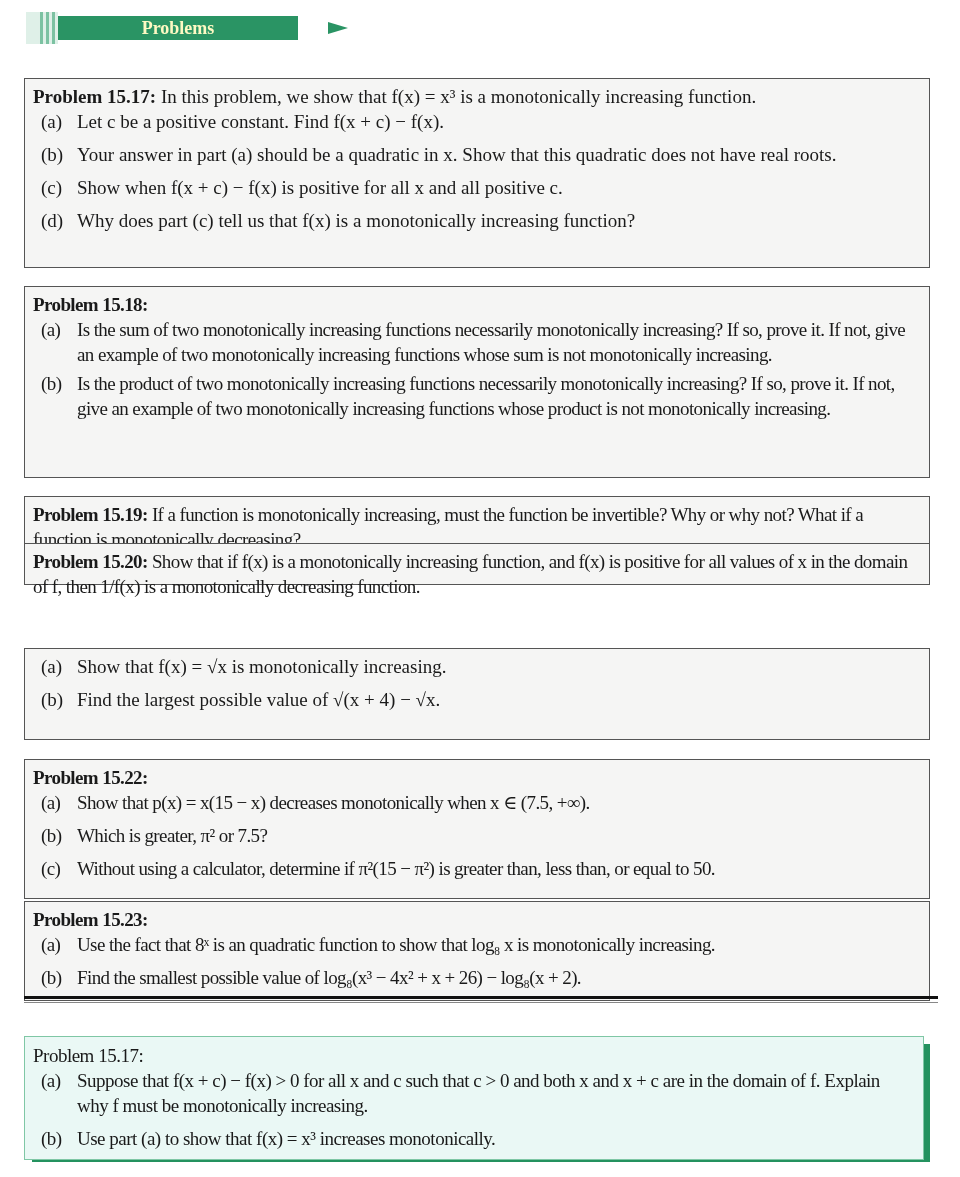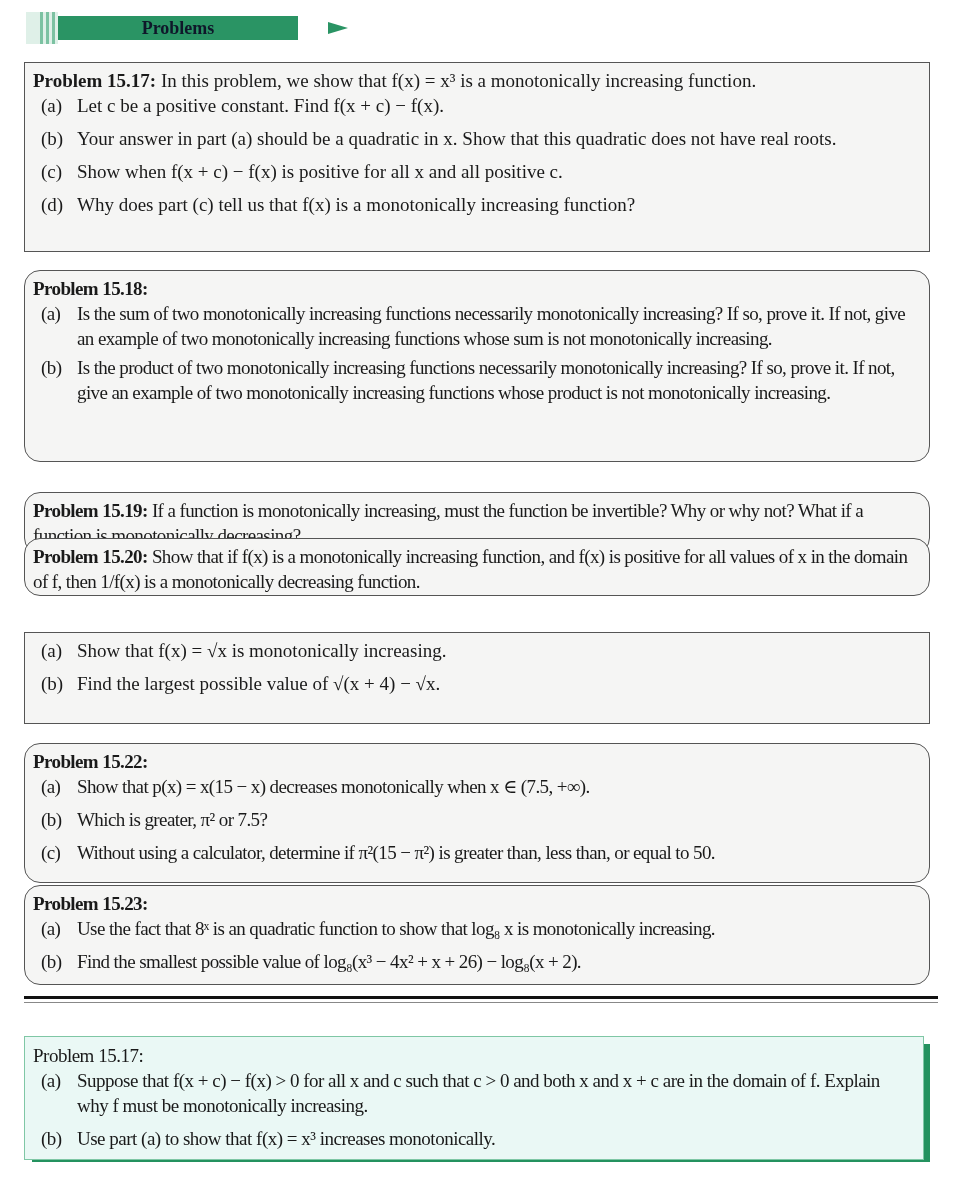--- a/index.html
+++ b/index.html
@@ -5,30 +5,30 @@
   html, body { margin: 0; padding: 0; }
   body {
     width: 960px; height: 1177px; background: #ffffff;
     font-family: "Liberation Serif", "DejaVu Serif", serif;
     color: #1a1a1a; position: relative; overflow: hidden;
   }
   .banner { position: absolute; left: 26px; top: 12px; width: 300px; height: 32px; }
   .banner .eraser { position: absolute; left: 0; top: 0; width: 32px; height: 32px; background: #dff0e8; }
   .banner .stripe { position: absolute; top: 0; width: 3px; height: 32px; background: #7cc2a2; }
   .banner .body { position: absolute; left: 32px; top: 4px; width: 240px; height: 24px; background: #2a9464;
-    color: #0f172a; font-weight: bold; font-size: 18px; text-align: center; line-height: 24px; }
+    color: #fef9c3; font-weight: bold; font-size: 18px; text-align: center; line-height: 24px; }
   .banner .tip { position: absolute; left: 302px; top: 10px; width: 0; height: 0;
     border-top: 6px solid transparent; border-bottom: 6px solid transparent; border-left: 20px solid #2a9464; }
 
   .pbox {
     position: absolute; left: 24px; width: 906px; box-sizing: border-box;
     border: 1.5px solid #555; background: #f5f5f4;
-    padding: 5px 8px 6px 8px; font-size: 19px; line-height: 25px;
+    padding: 5px 8px 6px 8px; font-size: 19px; line-height: 25px; margin-top: 16px;
   }
-  .pbox.condensed { font-size: 19px; letter-spacing: -0.6px; border-radius: 16px; }
+  .pbox.condensed { font-size: 19px; letter-spacing: -0.6px; }
   .pbox .title { font-weight: bold; }
   .part { display: flex; margin-top: 8px; }
   .part.tight { margin-top: 0; }
   .part .lbl { width: 44px; flex: none; padding-left: 8px; box-sizing: border-box; }
   .part .txt { flex: 1; }
   .rule-thick { position: absolute; left: 24px; width: 914px; height: 3px; background: #111; top: 996px; }
   .rule-thin { position: absolute; left: 24px; width: 914px; height: 1px; background: #888; top: 1002px; }
 
   .gbox-shadow { position: absolute; left: 32px; top: 1044px; width: 898px; height: 118px; background: #24925f; }
   .gbox {
@@ -75,26 +75,26 @@
   <div class="part tight">
       <span class="lbl">(a)</span>
       <span class="txt">Is the sum of two monotonically increasing functions necessarily monotonically increasing? If so, prove it. If not, give an example of two monotonically increasing functions whose sum is not monotonically increasing.</span>
     </div>
   <div class="part tight" style="margin-top:4px">
       <span class="lbl">(b)</span>
       <span class="txt">Is the product of two monotonically increasing functions necessarily monotonically increasing? If so, prove it. If not, give an example of two monotonically increasing functions whose product is not monotonically increasing.</span>
     </div>
 </div>
 
-<div class="pbox condensed" style="top:492px;height:62px">
+<div class="pbox condensed" style="top:480px;height:62px">
   <span class="title">Problem 15.19:</span>
   <span>If a function is monotonically increasing, must the function be invertible? Why or why not? What if a function is monotonically decreasing?</span>
 </div>
 
-<div class="pbox condensed" style="top:538px;height:58px">
+<div class="pbox condensed" style="top:527px;height:42px">
   <span class="title">Problem 15.20:</span>
   <span>Show that if f(x) is a monotonically increasing function, and f(x) is positive for all values of x in the domain of f, then 1/f(x) is a monotonically decreasing function.</span>
 </div>
 
 <div class="pbox" style="top:632px;height:92px">
   <div class="part tight">
       <span class="lbl">(a)</span>
       <span class="txt">Show that f(x) = √x is monotonically increasing.</span>
     </div>
   <div class="part">

